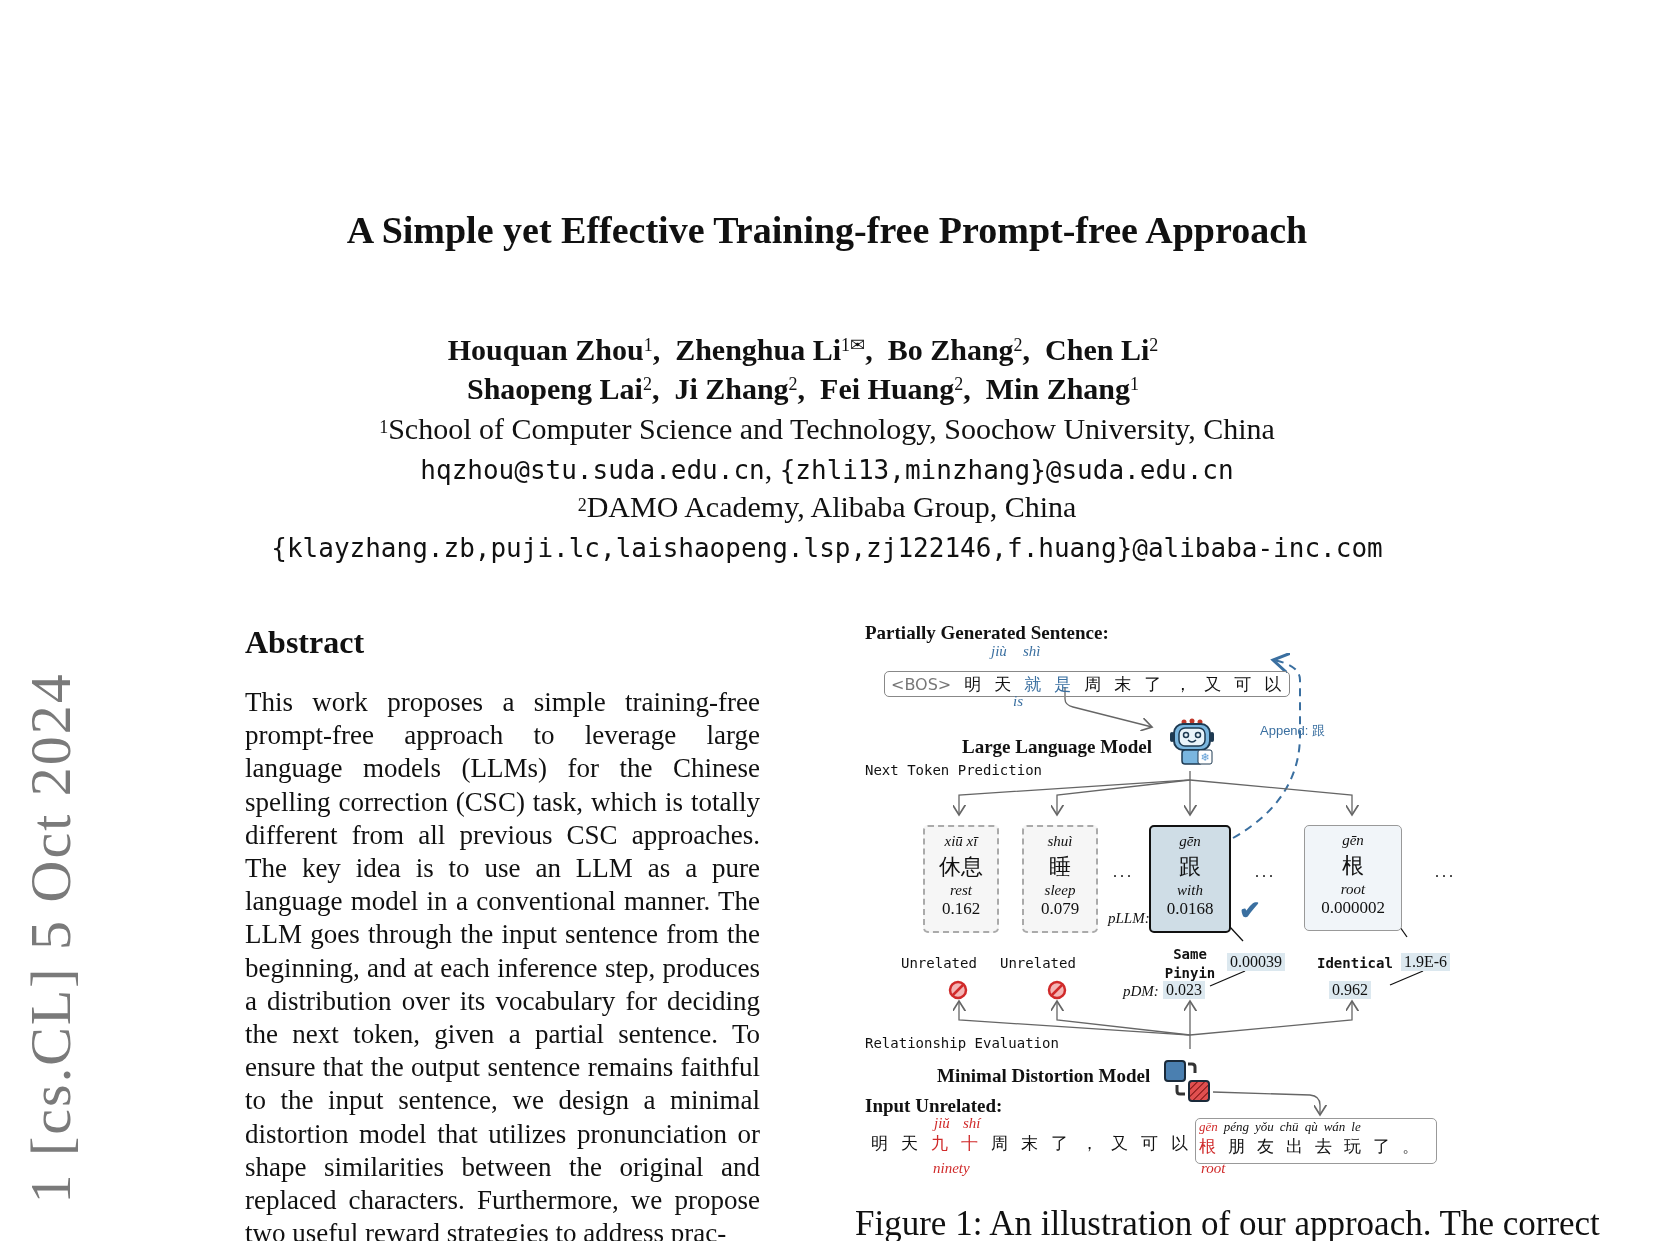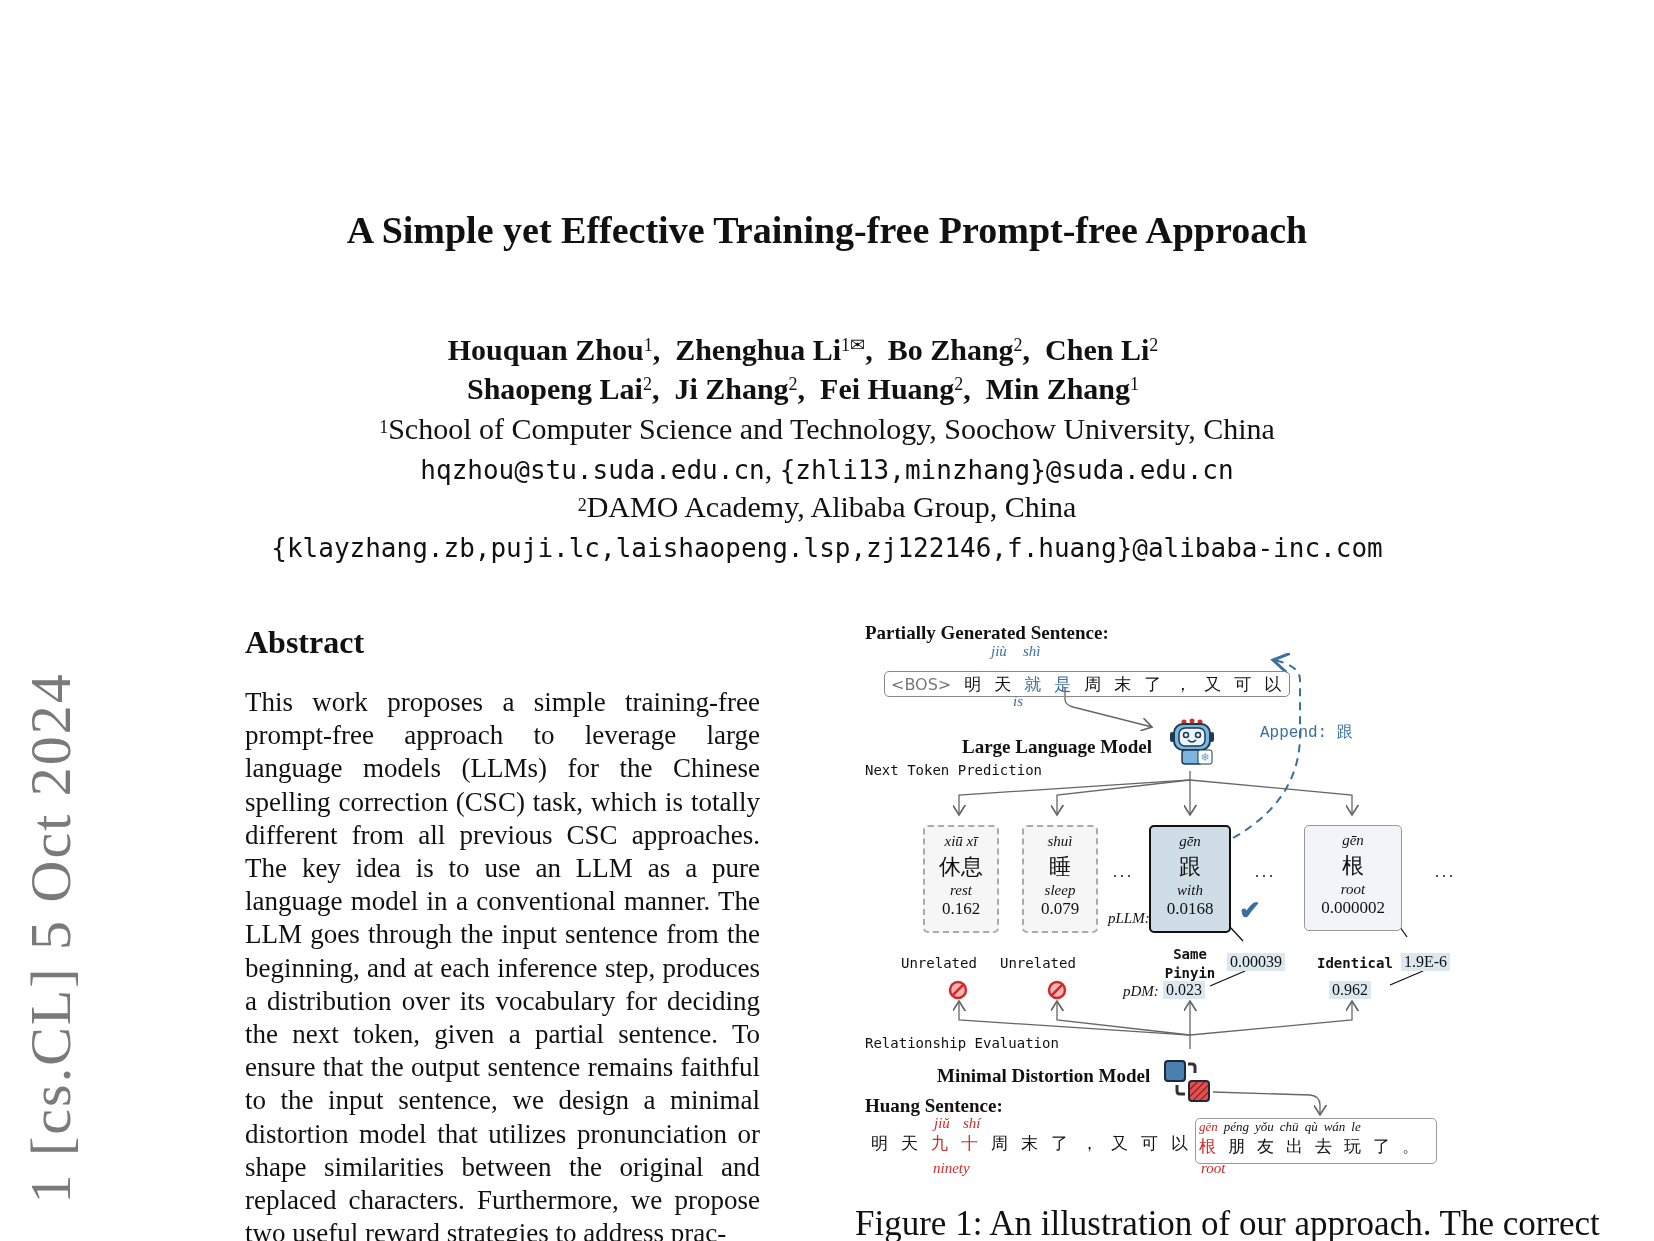--- a/index.html
+++ b/index.html
@@ -123,21 +123,21 @@
     <span class="blue">是</span>
     <span>周</span>
     <span>末</span>
     <span>了</span>
     <span>，</span>
     <span>又</span>
     <span>可</span>
     <span>以</span>
   </div>
   <div class="py blue" style="left:158px;top:78px;">is</div>
-  <div class="mono-s blue" style="left:405px;top:107px;font-family:Liberation Mono, monospace;font-size:16px;">Append: 跟</div>
+  <div class="mono-s blue" style="left:405px;top:107px;font-family:Liberation Sans, sans-serif;font-size:13px;">Append: 跟</div>
 
   <div style="position:absolute;left:313px;top:103px;width:42px;height:40px;">
     <svg width="48" height="48" viewBox="0 0 48 48">
       <circle cx="16" cy="4" r="2.5" fill="#c0392b"></circle>
         <circle cx="24" cy="3" r="2.5" fill="#c0392b"></circle>
         <circle cx="32" cy="4" r="2.5" fill="#c0392b"></circle>
       <rect x="6" y="6" width="36" height="26" rx="9" fill="#7ab6df" stroke="#1e3a52" stroke-width="2"></rect>
       <rect x="11" y="10" width="26" height="18" rx="6" fill="#e9f4fb" stroke="#1e3a52" stroke-width="1.5"></rect>
       <circle cx="18" cy="17" r="2.5" fill="none" stroke="#1e3a52" stroke-width="1.5"></circle>
         <circle cx="30" cy="17" r="2.5" fill="none" stroke="#1e3a52" stroke-width="1.5"></circle>
@@ -215,21 +215,21 @@
             <line x1="0" y1="0" x2="0" y2="5" stroke="#7a1010" stroke-width="2"></line>
           </pattern>
         </defs>
       <rect x="2" y="2" width="20" height="20" rx="3" fill="#4a7fb0" stroke="#1a2a3a" stroke-width="2"></rect>
       <path d="M32,14 L32,8 Q32,5 29,5 L25,5" stroke="#333" stroke-width="3" fill="none"></path>
       <rect x="26" y="22" width="20" height="20" rx="3" fill="url(#hatch)" stroke="#1a2a3a" stroke-width="2"></rect>
       <path d="M14,26 L14,32 Q14,35 17,35 L22,35" stroke="#333" stroke-width="3" fill="none"></path>
     </svg>
   </div>
 
-  <div class="lbl" style="left:10px;top:480px;">Huang Sentence:</div>
+  <div class="lbl" style="left:10px;top:480px;">Input Unrelated:</div>
   <div class="py red" style="left:79px;top:500px;">jiǔ</div>
   <div class="py red" style="left:108px;top:500px;">shí</div>
   <div class="abs" style="left:16px;top:517px;font-size:17px;font-family:'DejaVu Serif',serif;word-spacing:13px;display:flex;gap:13px;">
     <span>明</span>
     <span>天</span>
     <span class="red">九</span>
     <span class="red">十</span>
     <span>周</span>
     <span>末</span>
     <span>了</span>

